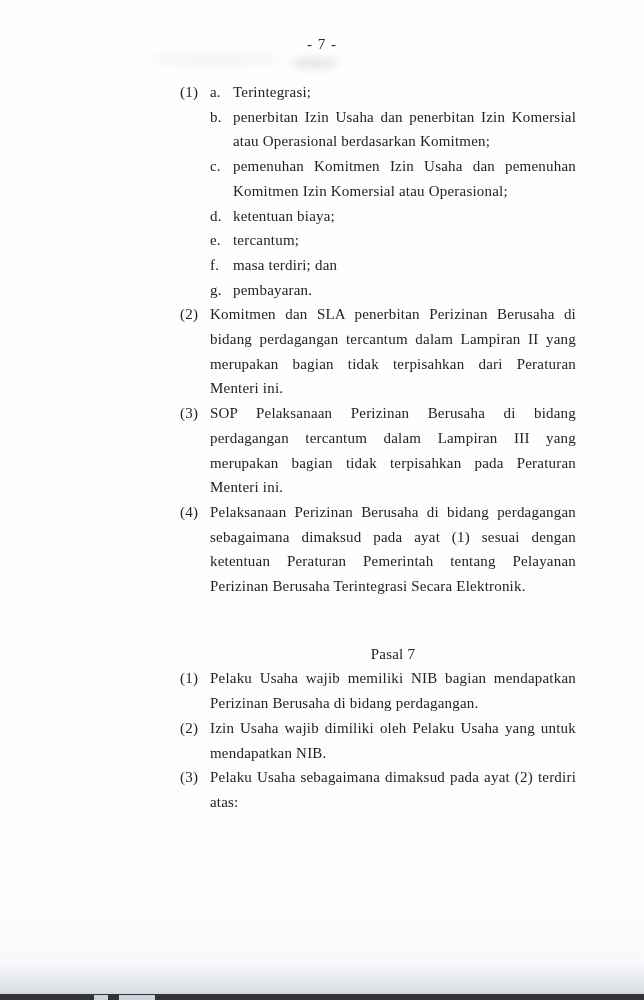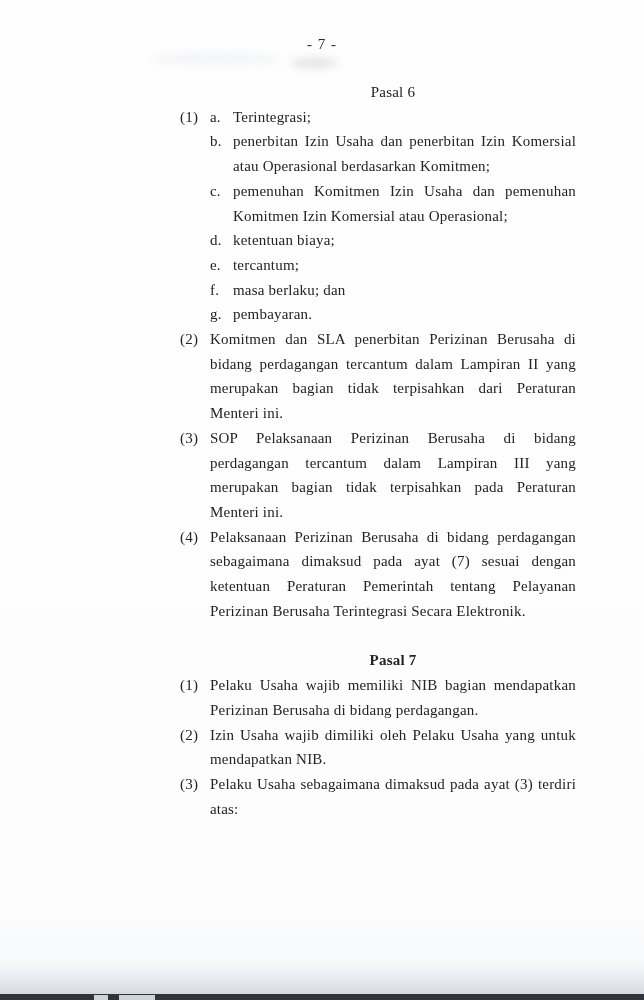--- a/index.html
+++ b/index.html
@@ -48,22 +48,21 @@
     font-size: 15px;
     line-height: 24.7px;
     letter-spacing: 0.2px;
   }
   .pasal-heading {
     margin-left: 30px;
     text-align: center;
     white-space: pre;
   }
   .section + .section .pasal-heading {
-    margin-top: 25px;
-    font-weight: bold;
+    margin-top: 43px;
   }
   .ayat {
     display: flex;
     align-items: flex-start;
   }
   .ayat-num {
     width: 30px;
     flex-shrink: 0;
   }
   .ayat-body {
@@ -113,21 +112,20 @@
 </head>
 <body>
 
 <div class="page">
   <div class="pagenum">- 7 -</div>
   <div class="smudge smudge-2"></div>
   <div class="smudge smudge-1"></div>
 
   <div class="content">
       <div class="section">
-        <div class="pasal-heading">Pasal 6</div>
         <div class="ayat">
           <span class="ayat-num">(1)</span>
           <div class="ayat-body">
             <div class="subitem">
               <span class="sub-letter">a.</span>
               <div class="sub-text">Terintegrasi;</div>
             </div>
             <div class="subitem">
               <span class="sub-letter">b.</span>
               <div class="sub-text">penerbitan Izin Usaha dan penerbitan Izin Komersial atau Operasional berdasarkan Komitmen;</div>
@@ -139,21 +137,21 @@
             <div class="subitem">
               <span class="sub-letter">d.</span>
               <div class="sub-text">ketentuan biaya;</div>
             </div>
             <div class="subitem">
               <span class="sub-letter">e.</span>
               <div class="sub-text">tercantum;</div>
             </div>
             <div class="subitem">
               <span class="sub-letter">f.</span>
-              <div class="sub-text">masa berlaku; dan</div>
+              <div class="sub-text">masa terdiri; dan</div>
             </div>
             <div class="subitem">
               <span class="sub-letter">g.</span>
               <div class="sub-text">pembayaran.</div>
             </div>
           </div>
         </div>
         <div class="ayat">
           <span class="ayat-num">(2)</span>
           <div class="ayat-body">
@@ -162,42 +160,42 @@
         </div>
         <div class="ayat">
           <span class="ayat-num">(3)</span>
           <div class="ayat-body">
             <div class="ayat-text">SOP Pelaksanaan Perizinan Berusaha di bidang perdagangan tercantum dalam Lampiran III yang merupakan bagian tidak terpisahkan pada Peraturan Menteri ini.</div>
           </div>
         </div>
         <div class="ayat">
           <span class="ayat-num">(4)</span>
           <div class="ayat-body">
-            <div class="ayat-text">Pelaksanaan Perizinan Berusaha di bidang perdagangan sebagaimana dimaksud pada ayat (7) sesuai dengan ketentuan Peraturan Pemerintah tentang Pelayanan Perizinan Berusaha Terintegrasi Secara Elektronik.</div>
+            <div class="ayat-text">Pelaksanaan Perizinan Berusaha di bidang perdagangan sebagaimana dimaksud pada ayat (1) sesuai dengan ketentuan Peraturan Pemerintah tentang Pelayanan Perizinan Berusaha Terintegrasi Secara Elektronik.</div>
           </div>
         </div>
       </div>
       <div class="section">
         <div class="pasal-heading">Pasal 7</div>
         <div class="ayat">
           <span class="ayat-num">(1)</span>
           <div class="ayat-body">
             <div class="ayat-text">Pelaku Usaha wajib memiliki NIB bagian mendapatkan Perizinan Berusaha di bidang perdagangan.</div>
           </div>
         </div>
         <div class="ayat">
           <span class="ayat-num">(2)</span>
           <div class="ayat-body">
             <div class="ayat-text">Izin Usaha wajib dimiliki oleh Pelaku Usaha yang untuk mendapatkan NIB.</div>
           </div>
         </div>
         <div class="ayat">
           <span class="ayat-num">(3)</span>
           <div class="ayat-body">
-            <div class="ayat-text">Pelaku Usaha sebagaimana dimaksud pada ayat (3) terdiri atas:</div>
+            <div class="ayat-text">Pelaku Usaha sebagaimana dimaksud pada ayat (2) terdiri atas:</div>
           </div>
         </div>
       </div>
     </div>
 
   <div class="scan-band"></div>
   <div class="scan-bar">
     <span class="notch n1"></span>
     <span class="notch n2"></span>
   </div>

